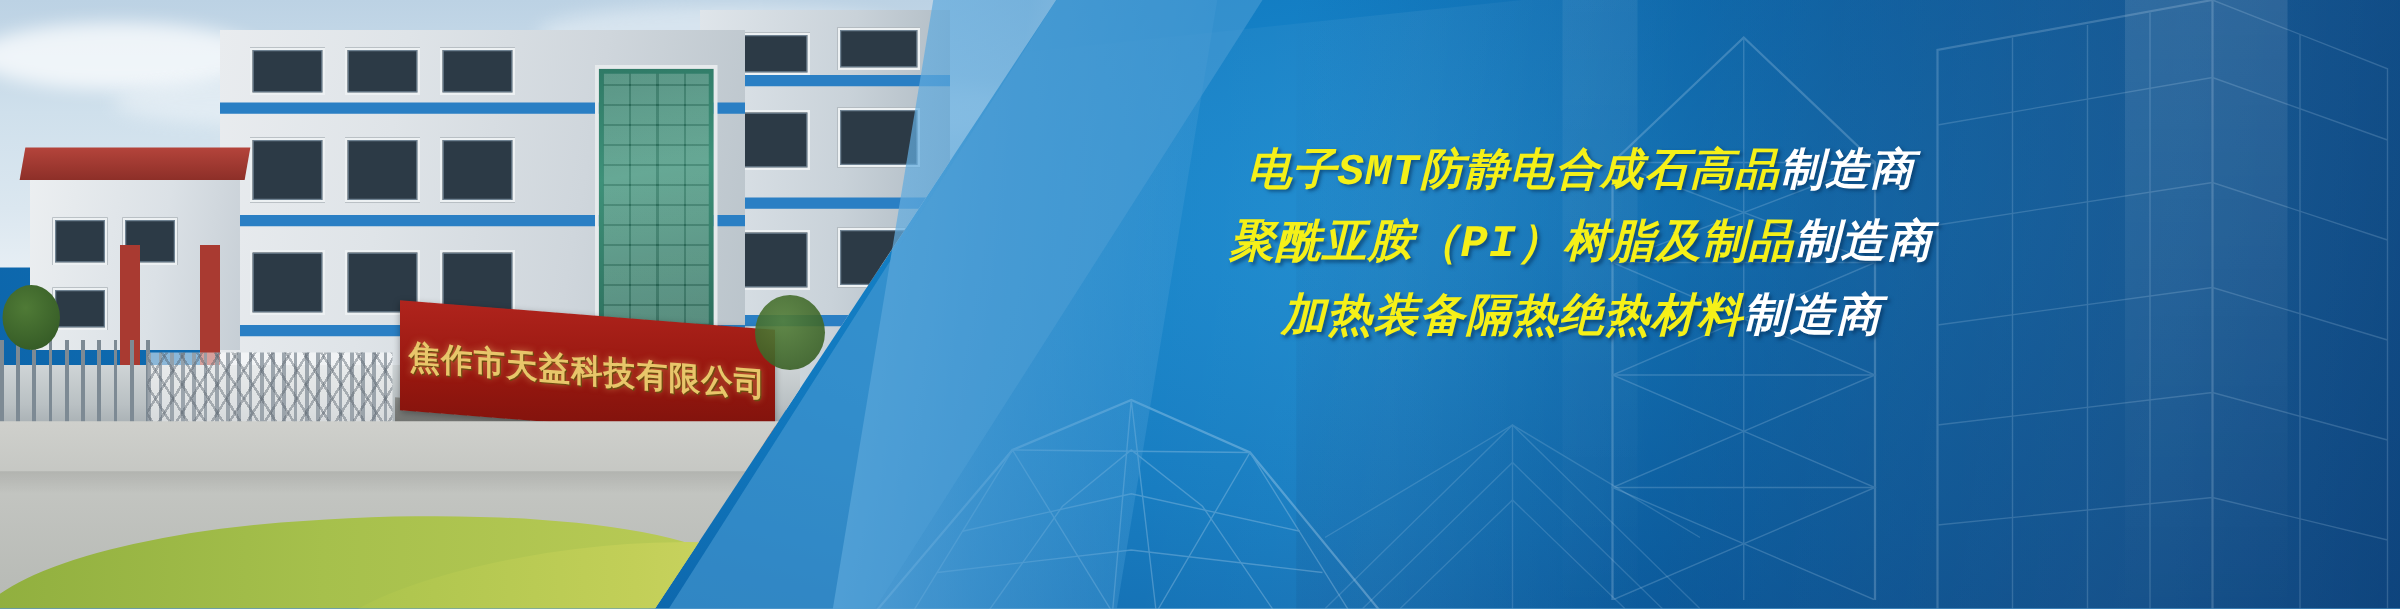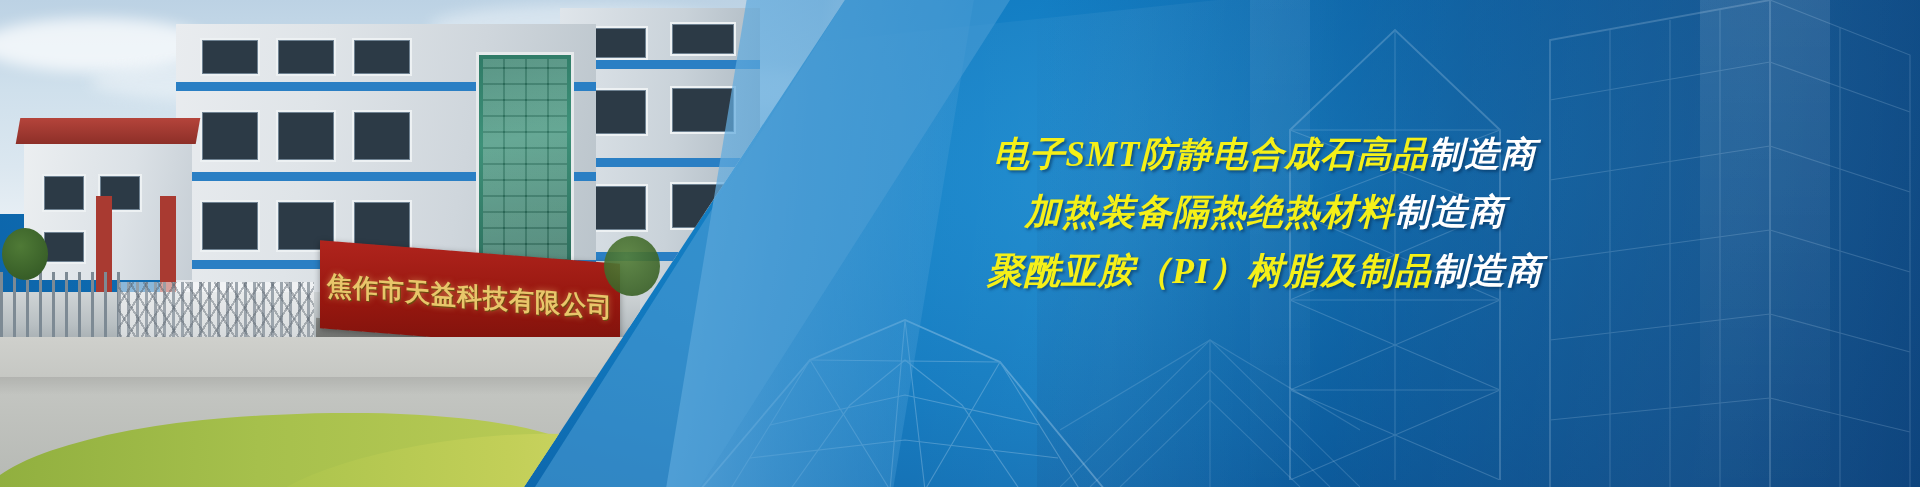--- a/index.html
+++ b/index.html
@@ -172,22 +172,22 @@
     pointer-events:none;
   }
 
   
   #headlines{
     position:absolute;left:690px;top:118px;width:1150px;
     text-align:center;
     z-index:6;
   }
   .hl{
-    margin:16px 0 16px 0;
-    font-family:Liberation Serif, serif;
+    margin:0 0 16px 0;
+    font-family:Liberation Mono, monospace;
     font-weight:700;
     font-style:italic;
     font-size:35px;
     line-height:1.18;
     letter-spacing:1px;
     white-space:nowrap;
     text-shadow:2px 2px 3px rgba(0,40,80,.55);
   }
   .hl:last-child{margin-bottom:0;}
   .hl .y{color:#f5f018;}
@@ -325,21 +325,21 @@
   <svg class="wedge-edge" width="1920" height="487" viewBox="0 0 1920 487">
     <polygon points="845,0 1010,0 700,487 535,487" fill="#4f9ed6" opacity="0.55"></polygon>
     <polygon points="700,0 845,0 545,487 400,487" fill="#1179bf" opacity="0.0"></polygon>
     <polygon points="1000,0 1920,0 1920,487 690,487" fill="#1179bf" opacity="0.0"></polygon>
   </svg>
 
   <div id="headlines">
     <div class="hl l1">
       <span class="y">电子SMT防静电合成石高品</span><span class="w">制造商</span>
     </div>
+    <div class="hl l3">
+      <span class="y">聚酰亚胺（PI）树脂及制品</span><span class="w">制造商</span>
+    </div>
     <div class="hl l2">
       <span class="y">加热装备隔热绝热材料</span><span class="w">制造商</span>
     </div>
-    <div class="hl l3">
-      <span class="y">聚酰亚胺（PI）树脂及制品</span><span class="w">制造商</span>
-    </div>
   </div>
 
 </div>
 
 </body></html>

